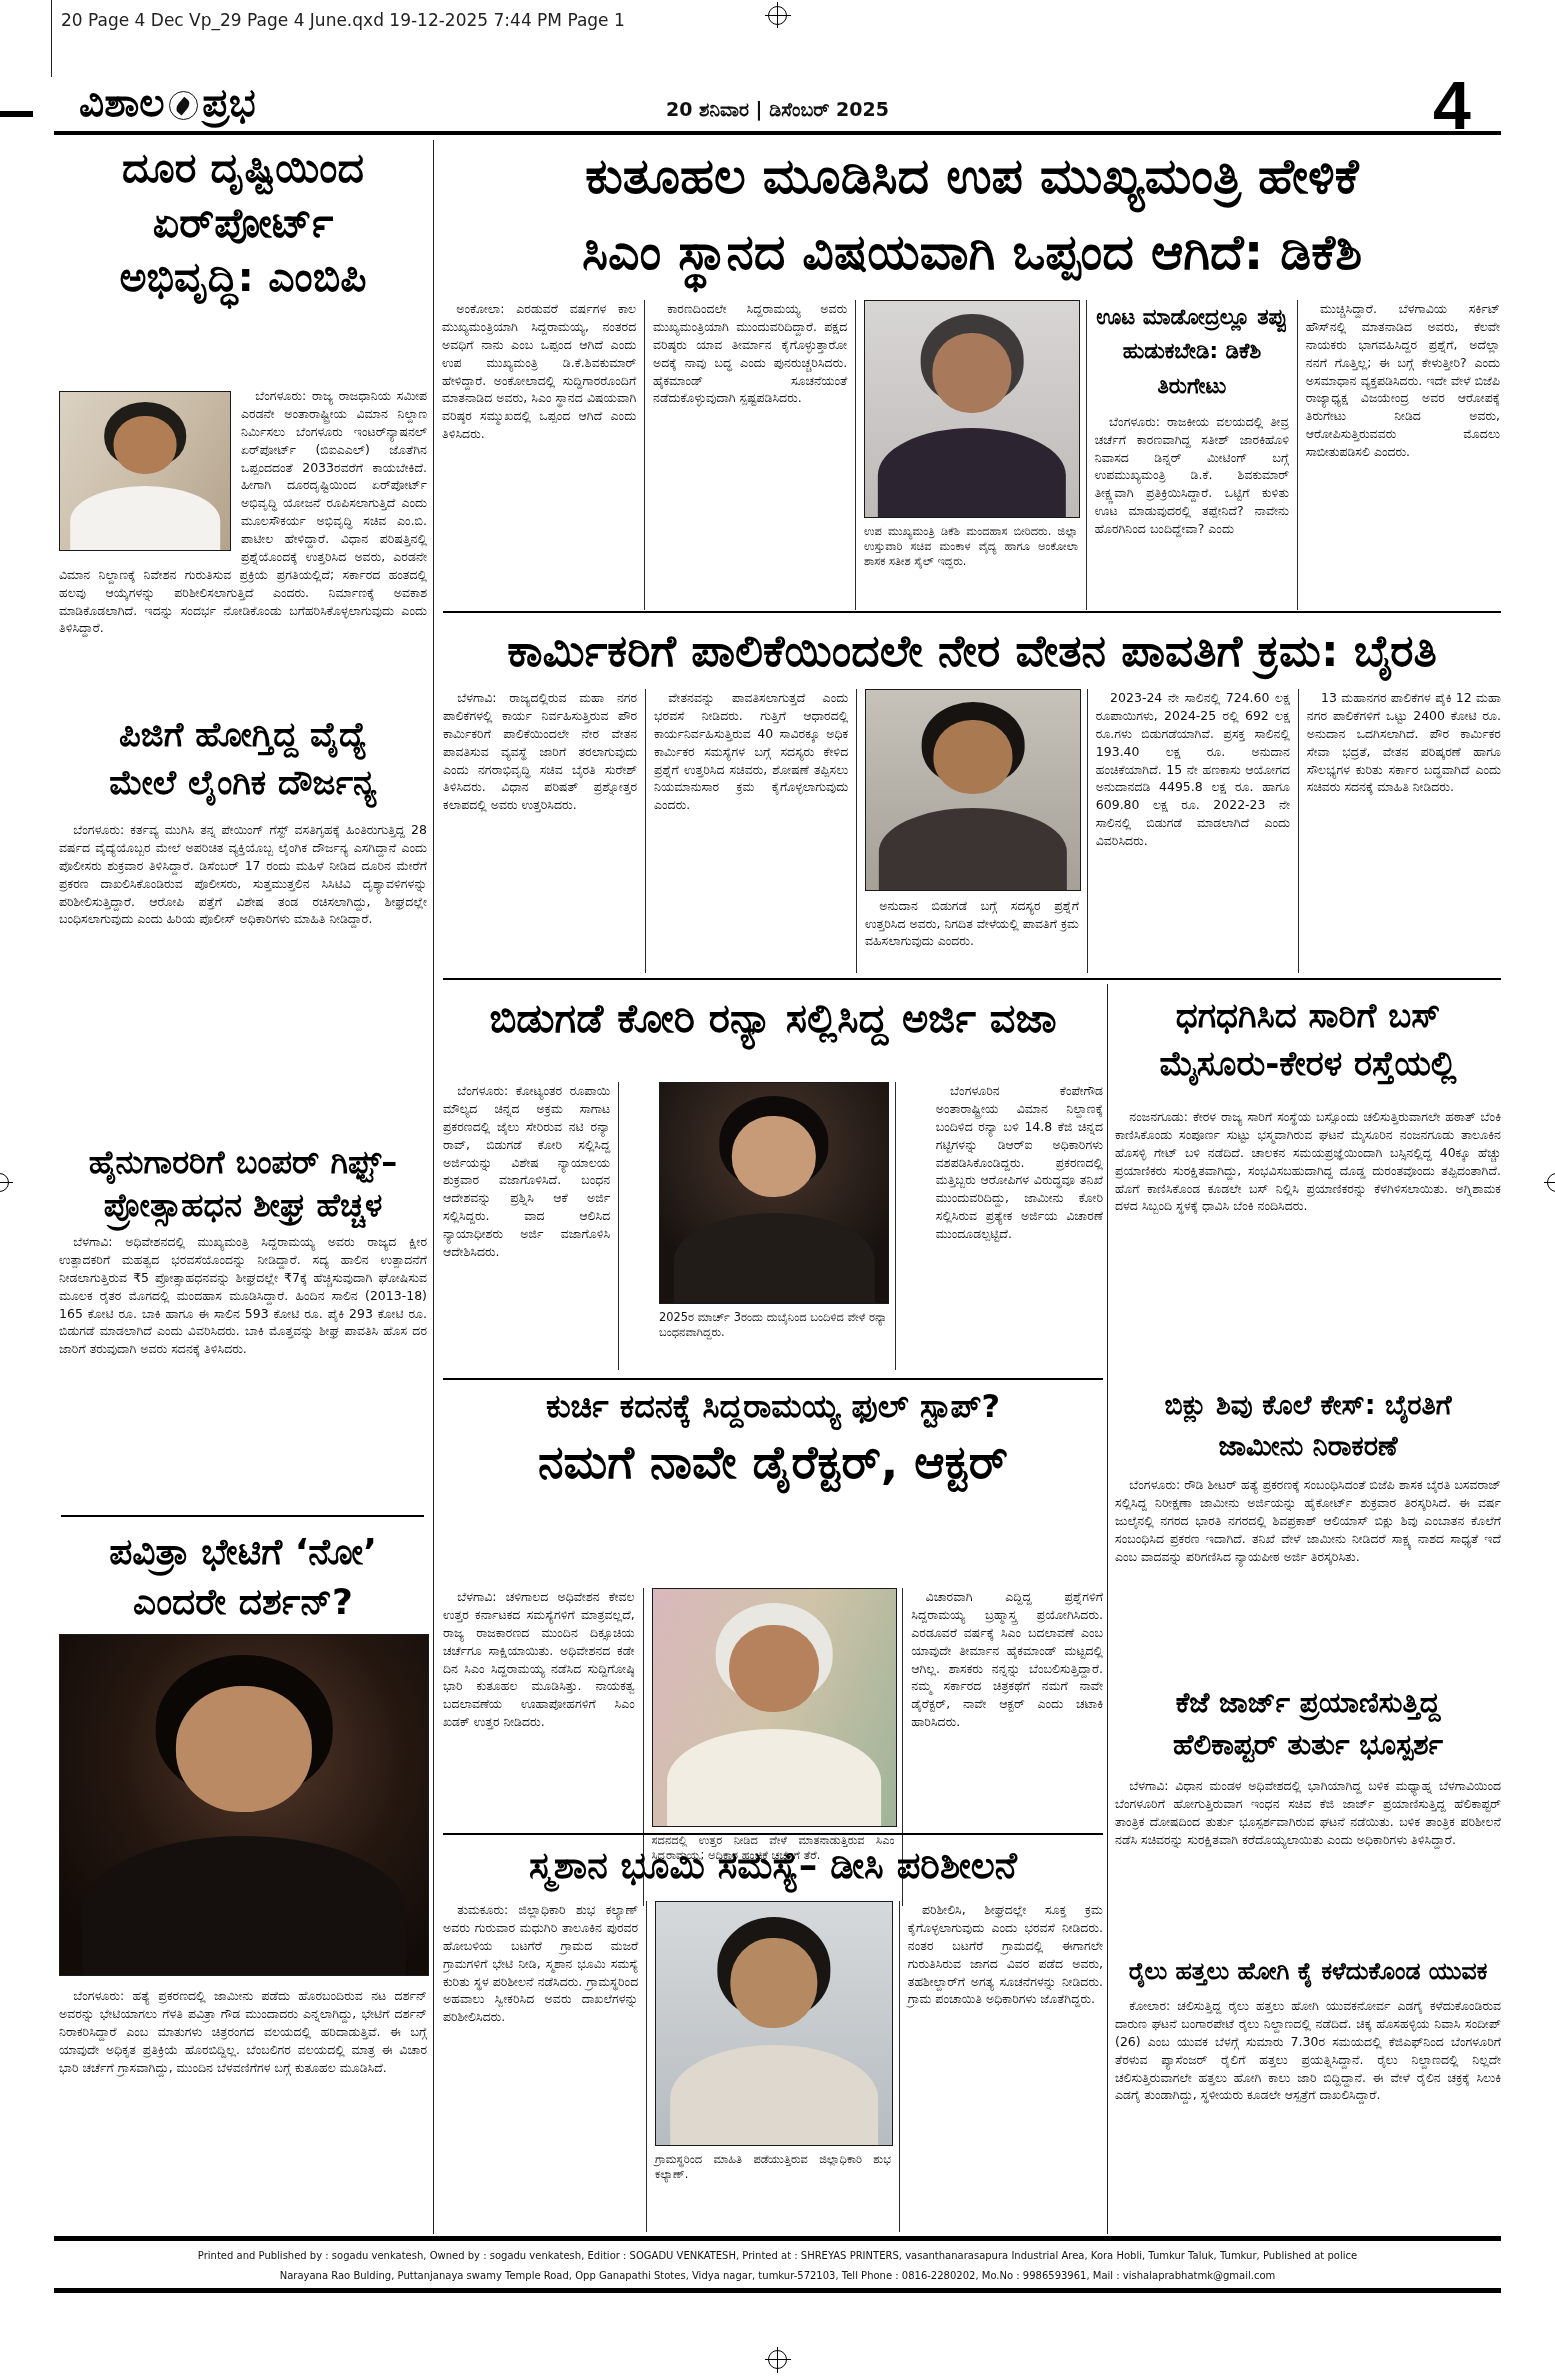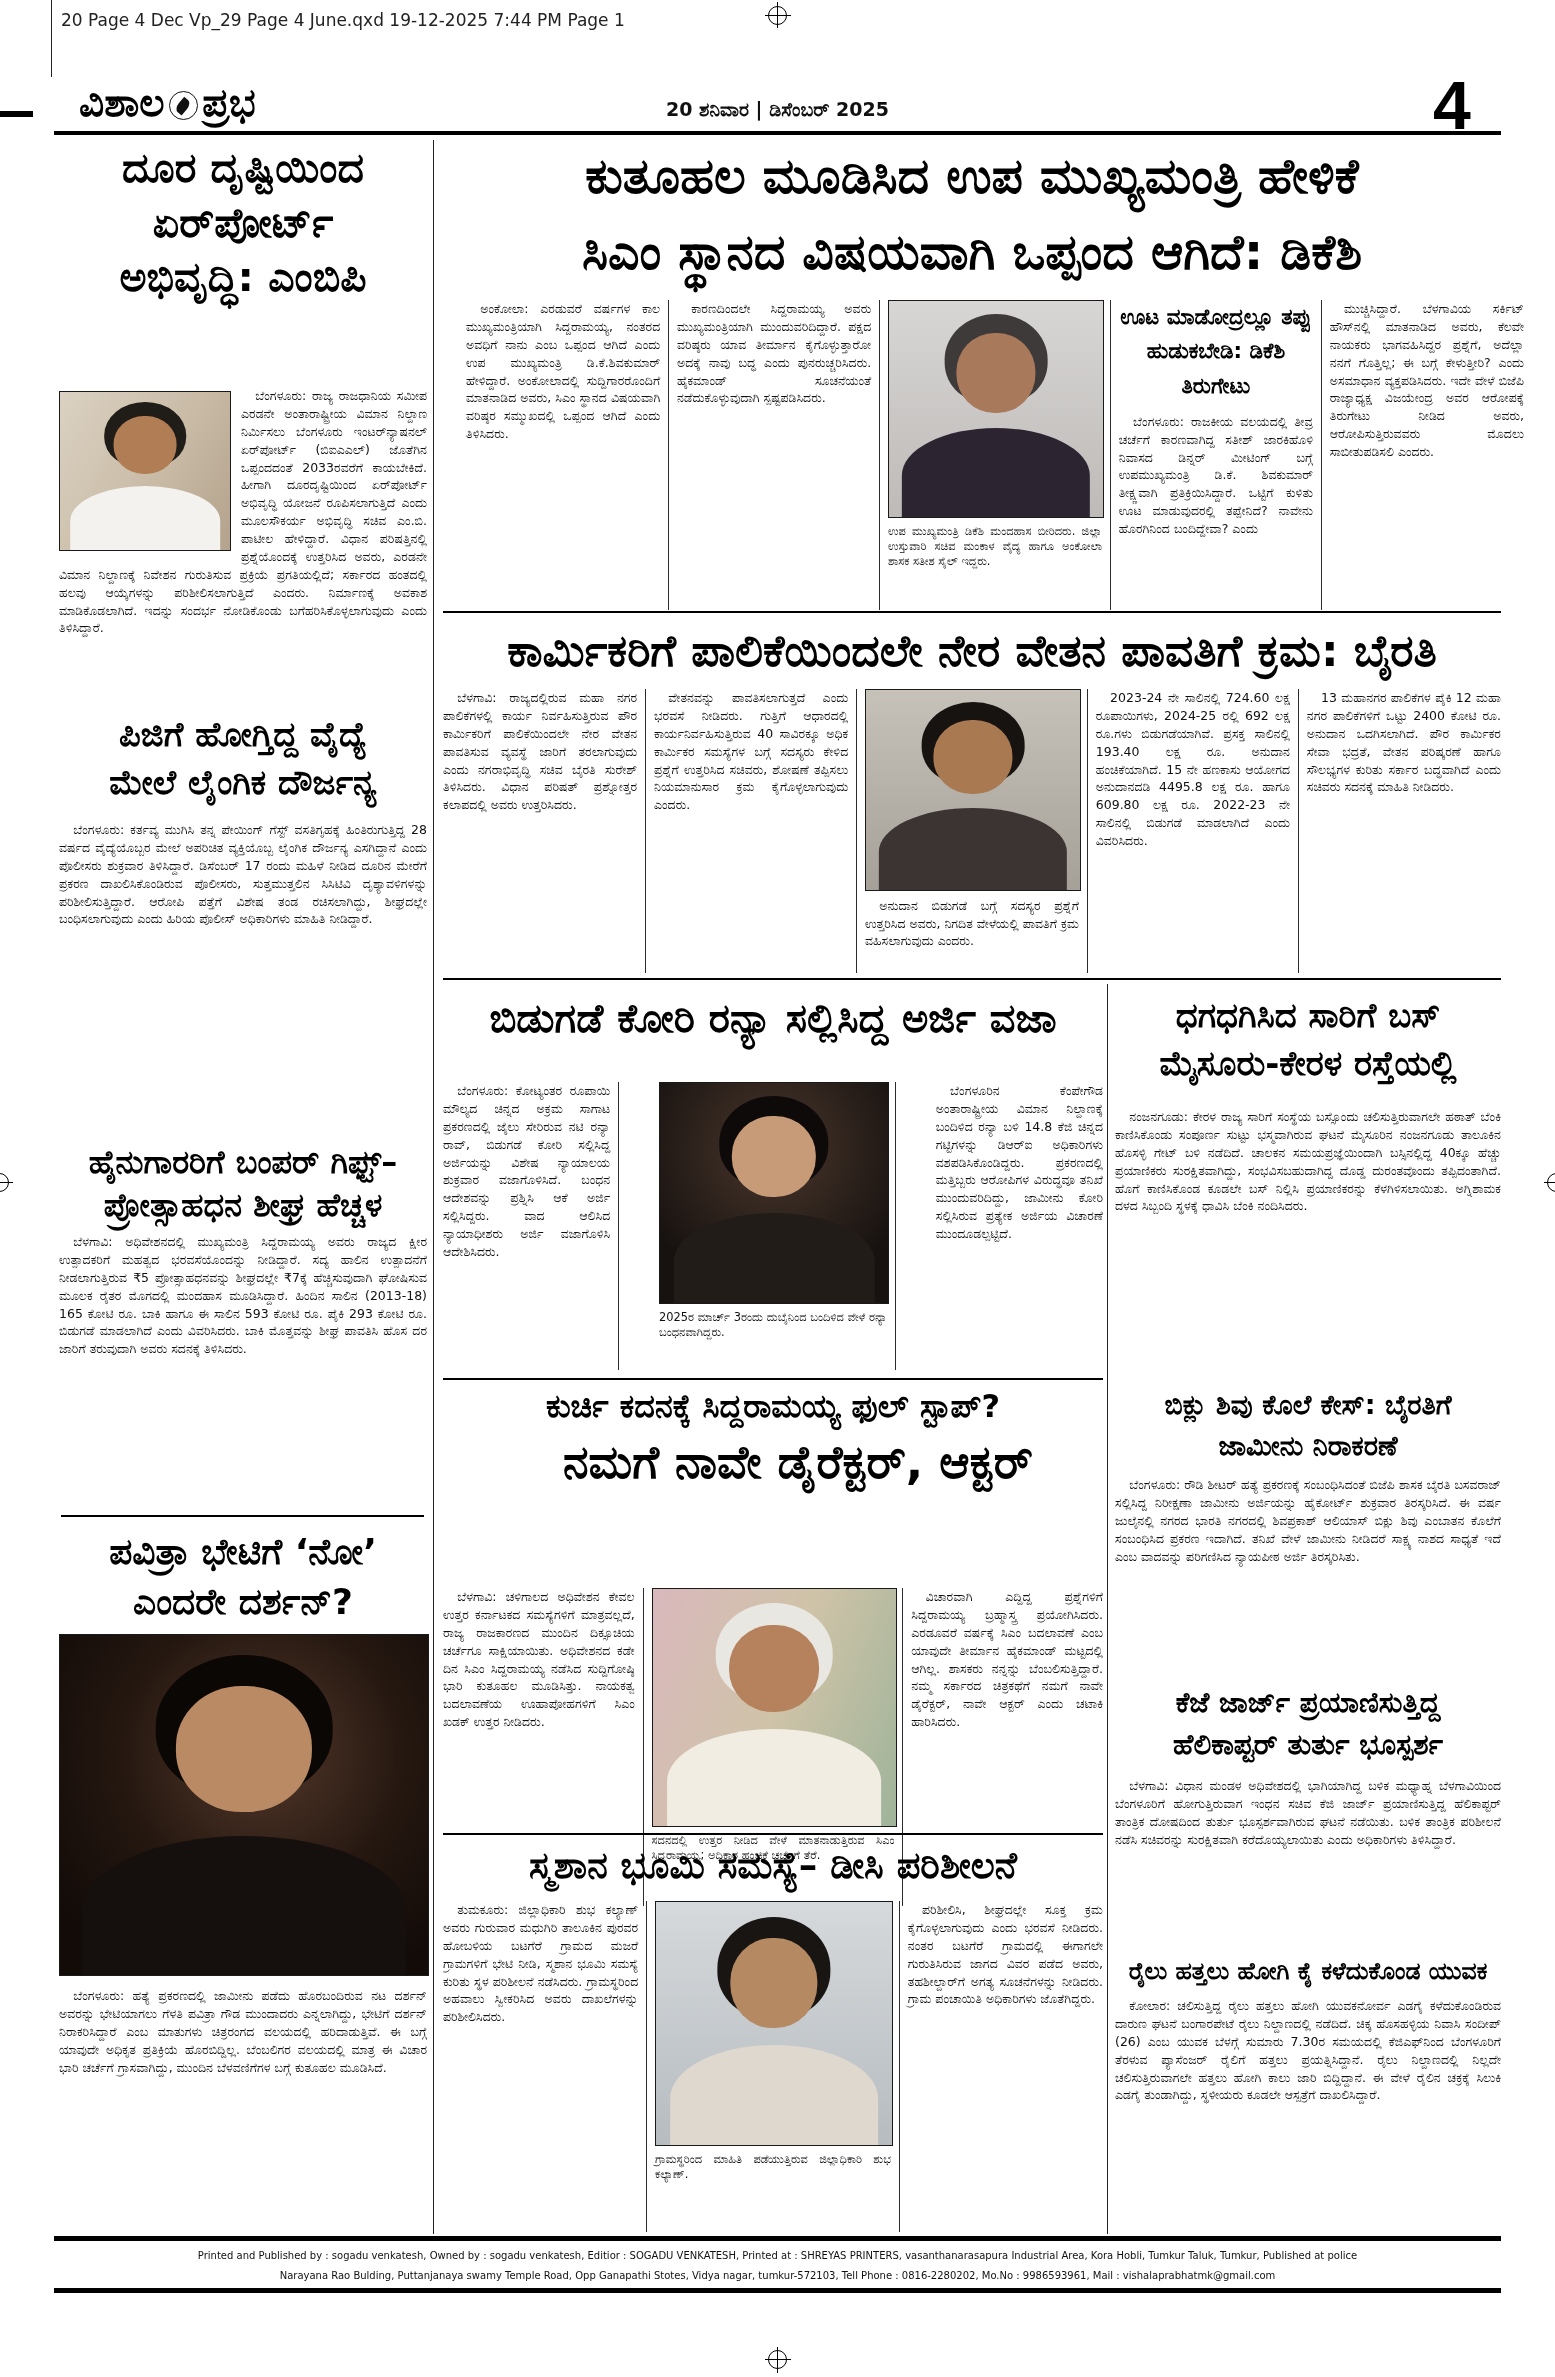--- a/index.html
+++ b/index.html
@@ -110,21 +110,21 @@
   <div class="photo photo-darshan abs" style="left:59px;top:1634px;width:368px;height:340px;">
     <div class="hair"></div>
       <div class="face"></div>
       <div class="torso"></div>
   </div>
   <div class="abs bt" style="left:59px;top:1987px;width:368px;height:246px;overflow:hidden;">ಬೆಂಗಳೂರು: ಹತ್ಯೆ ಪ್ರಕರಣದಲ್ಲಿ ಜಾಮೀನು ಪಡೆದು ಹೊರಬಂದಿರುವ ನಟ ದರ್ಶನ್ ಅವರನ್ನು ಭೇಟಿಯಾಗಲು ಗೆಳತಿ ಪವಿತ್ರಾ ಗೌಡ ಮುಂದಾದರು ಎನ್ನಲಾಗಿದ್ದು, ಭೇಟಿಗೆ ದರ್ಶನ್ ನಿರಾಕರಿಸಿದ್ದಾರೆ ಎಂಬ ಮಾತುಗಳು ಚಿತ್ರರಂಗದ ವಲಯದಲ್ಲಿ ಹರಿದಾಡುತ್ತಿವೆ. ಈ ಬಗ್ಗೆ ಯಾವುದೇ ಅಧಿಕೃತ ಪ್ರತಿಕ್ರಿಯೆ ಹೊರಬಿದ್ದಿಲ್ಲ. ಬೆಂಬಲಿಗರ ವಲಯದಲ್ಲಿ ಮಾತ್ರ ಈ ವಿಚಾರ ಭಾರಿ ಚರ್ಚೆಗೆ ಗ್ರಾಸವಾಗಿದ್ದು, ಮುಂದಿನ ಬೆಳವಣಿಗೆಗಳ ಬಗ್ಗೆ ಕುತೂಹಲ ಮೂಡಿಸಿದೆ.</div>
 
   <div class="abs hl" style="left:443px;top:141px;width:1058px;font-size:49px;line-height:1.45;">ಕುತೂಹಲ ಮೂಡಿಸಿದ ಉಪ ಮುಖ್ಯಮಂತ್ರಿ ಹೇಳಿಕೆ</div>
   <div class="abs hl" style="left:443px;top:217px;width:1058px;font-size:49px;line-height:1.45;">ಸಿಎಂ ಸ್ಥಾನದ ವಿಷಯವಾಗಿ ಒಪ್ಪಂದ ಆಗಿದೆ: ಡಿಕೆಶಿ</div>
 
-  <div class="abs art" style="left:466px;top:300px;width:1058px;height:310px;">
+  <div class="abs art" style="left:442px;top:300px;width:1058px;height:310px;">
     <div class="acol bt">ಅಂಕೋಲಾ: ಎರಡುವರೆ ವರ್ಷಗಳ ಕಾಲ ಮುಖ್ಯಮಂತ್ರಿಯಾಗಿ ಸಿದ್ದರಾಮಯ್ಯ, ನಂತರದ ಅವಧಿಗೆ ನಾನು ಎಂಬ ಒಪ್ಪಂದ ಆಗಿದೆ ಎಂದು ಉಪ ಮುಖ್ಯಮಂತ್ರಿ ಡಿ.ಕೆ.ಶಿವಕುಮಾರ್ ಹೇಳಿದ್ದಾರೆ. ಅಂಕೋಲಾದಲ್ಲಿ ಸುದ್ದಿಗಾರರೊಂದಿಗೆ ಮಾತನಾಡಿದ ಅವರು, ಸಿಎಂ ಸ್ಥಾನದ ವಿಷಯವಾಗಿ ವರಿಷ್ಠರ ಸಮ್ಮುಖದಲ್ಲಿ ಒಪ್ಪಂದ ಆಗಿದೆ ಎಂದು ತಿಳಿಸಿದರು.</div>
     <div class="acol bt">ಕಾರಣದಿಂದಲೇ ಸಿದ್ದರಾಮಯ್ಯ ಅವರು ಮುಖ್ಯಮಂತ್ರಿಯಾಗಿ ಮುಂದುವರಿದಿದ್ದಾರೆ. ಪಕ್ಷದ ವರಿಷ್ಠರು ಯಾವ ತೀರ್ಮಾನ ಕೈಗೊಳ್ಳುತ್ತಾರೋ ಅದಕ್ಕೆ ನಾವು ಬದ್ಧ ಎಂದು ಪುನರುಚ್ಚರಿಸಿದರು. ಹೈಕಮಾಂಡ್ ಸೂಚನೆಯಂತೆ ನಡೆದುಕೊಳ್ಳುವುದಾಗಿ ಸ್ಪಷ್ಟಪಡಿಸಿದರು.</div>
     <div class="acol" style="flex:0 0 214px;">
       <div class="photo photo-dks" style="width:100%;height:216px;">
         <div class="hair"></div>
           <div class="face"></div>
           <div class="torso"></div>
       </div>
       <div class="cap" style="margin-top:5.7px;">ಉಪ ಮುಖ್ಯಮಂತ್ರಿ ಡಿಕೆಶಿ ಮಂದಹಾಸ ಬೀರಿದರು. ಜಿಲ್ಲಾ ಉಸ್ತುವಾರಿ ಸಚಿವ ಮಂಕಾಳ ವೈದ್ಯ ಹಾಗೂ ಅಂಕೋಲಾ ಶಾಸಕ ಸತೀಶ ಸೈಲ್ ಇದ್ದರು.</div>
     </div>
@@ -162,21 +162,21 @@
           <div class="face"></div>
           <div class="torso"></div>
       </div>
       <div class="cap" style="margin-top:5.7px;">2025ರ ಮಾರ್ಚ್ 3ರಂದು ದುಬೈನಿಂದ ಬಂದಿಳಿದ ವೇಳೆ ರನ್ಯಾ ಬಂಧನವಾಗಿದ್ದರು.</div>
     </div>
     <div class="acol bt">ಬೆಂಗಳೂರಿನ ಕೆಂಪೇಗೌಡ ಅಂತಾರಾಷ್ಟ್ರೀಯ ವಿಮಾನ ನಿಲ್ದಾಣಕ್ಕೆ ಬಂದಿಳಿದ ರನ್ಯಾ ಬಳಿ 14.8 ಕೆಜಿ ಚಿನ್ನದ ಗಟ್ಟಿಗಳನ್ನು ಡಿಆರ್‌ಐ ಅಧಿಕಾರಿಗಳು ವಶಪಡಿಸಿಕೊಂಡಿದ್ದರು. ಪ್ರಕರಣದಲ್ಲಿ ಮತ್ತಿಬ್ಬರು ಆರೋಪಿಗಳ ವಿರುದ್ಧವೂ ತನಿಖೆ ಮುಂದುವರಿದಿದ್ದು, ಜಾಮೀನು ಕೋರಿ ಸಲ್ಲಿಸಿರುವ ಪ್ರತ್ಯೇಕ ಅರ್ಜಿಯ ವಿಚಾರಣೆ ಮುಂದೂಡಲ್ಪಟ್ಟಿದೆ.</div>
   </div>
 
   <div class="abs rule" style="left:443px;top:1378px;width:660px;height:2.1px;"></div>
   <div class="abs hl" style="left:443px;top:1385px;width:660px;font-size:32px;line-height:1.35;">ಕುರ್ಚಿ ಕದನಕ್ಕೆ ಸಿದ್ದರಾಮಯ್ಯ ಫುಲ್ ಸ್ಟಾಪ್?</div>
-  <div class="abs hl" style="left:468px;top:1429px;width:660px;font-size:46px;line-height:1.45;">ನಮಗೆ ನಾವೇ ಡೈರೆಕ್ಟರ್, ಆಕ್ಟರ್</div>
+  <div class="abs hl" style="left:443px;top:1429px;width:660px;font-size:46px;line-height:1.45;">ನಮಗೆ ನಾವೇ ಡೈರೆಕ್ಟರ್, ಆಕ್ಟರ್</div>
   <div class="abs art" style="left:443px;top:1588px;width:660px;height:318px;">
     <div class="acol bt">ಬೆಳಗಾವಿ: ಚಳಿಗಾಲದ ಅಧಿವೇಶನ ಕೇವಲ ಉತ್ತರ ಕರ್ನಾಟಕದ ಸಮಸ್ಯೆಗಳಿಗೆ ಮಾತ್ರವಲ್ಲದೆ, ರಾಜ್ಯ ರಾಜಕಾರಣದ ಮುಂದಿನ ದಿಕ್ಸೂಚಿಯ ಚರ್ಚೆಗೂ ಸಾಕ್ಷಿಯಾಯಿತು. ಅಧಿವೇಶನದ ಕಡೇ ದಿನ ಸಿಎಂ ಸಿದ್ದರಾಮಯ್ಯ ನಡೆಸಿದ ಸುದ್ದಿಗೋಷ್ಠಿ ಭಾರಿ ಕುತೂಹಲ ಮೂಡಿಸಿತ್ತು. ನಾಯಕತ್ವ ಬದಲಾವಣೆಯ ಊಹಾಪೋಹಗಳಿಗೆ ಸಿಎಂ ಖಡಕ್ ಉತ್ತರ ನೀಡಿದರು.</div>
     <div class="acol" style="flex:0 0 243px;">
       <div class="photo photo-sidd" style="width:100%;height:237px;">
         <div class="hair"></div>
           <div class="face"></div>
           <div class="torso"></div>
       </div>
       <div class="cap" style="margin-top:5.7px;">ಸದನದಲ್ಲಿ ಉತ್ತರ ನೀಡಿದ ವೇಳೆ ಮಾತನಾಡುತ್ತಿರುವ ಸಿಎಂ ಸಿದ್ದರಾಮಯ್ಯ; ಅಧಿಕಾರ ಹಂಚಿಕೆ ಚರ್ಚೆಗೆ ತೆರೆ.</div>
     </div>

